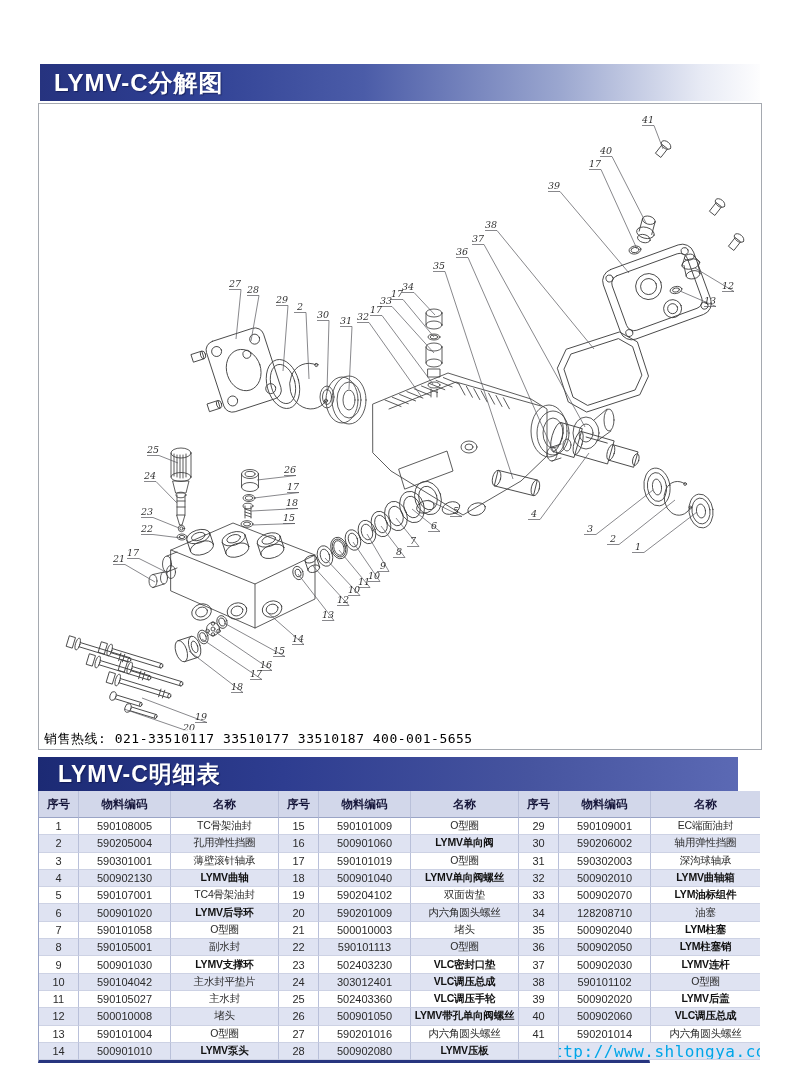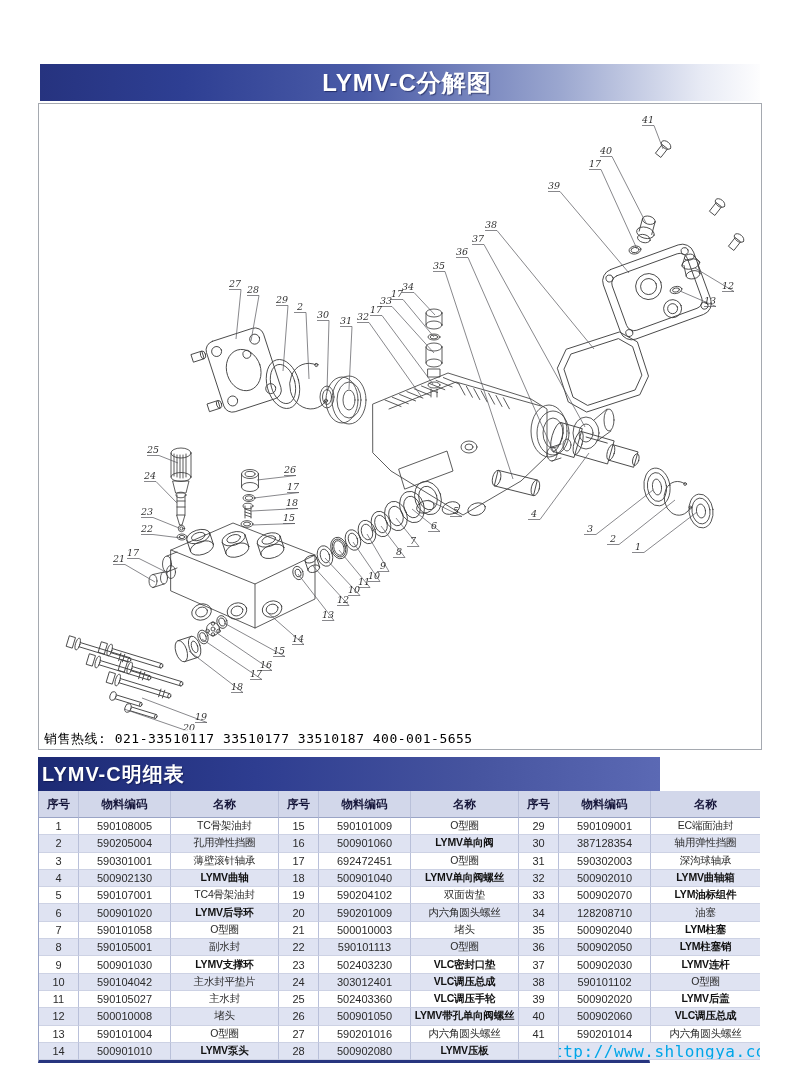--- a/index.html
+++ b/index.html
@@ -2,23 +2,23 @@
 <html lang="zh"><head>
 <meta charset="utf-8">
 <style>
   html,body{margin:0;padding:0;background:#fff;}
   .page{position:relative;width:800px;height:1087px;background:#ffffff;overflow:hidden;
         font-family:"Liberation Sans",sans-serif;}
   .banner{position:absolute;box-sizing:border-box;color:#fff;font-weight:bold;
           text-shadow:1px 1px 1px rgba(10,15,60,.55);white-space:nowrap;}
   .banner-top{left:40px;top:64px;width:720px;height:37px;line-height:37px;font-size:24px;
           padding-left:14px;letter-spacing:1px;
-          background:linear-gradient(90deg,#26337f 0%,#2e3f93 20%,#4b5ca8 45%,#9aa6cf 72%,#e8ebf5 92%,#fdfdfe 100%);text-align:center;}
-  .banner-table{left:38px;top:757px;width:622px;height:34px;line-height:34px;font-size:20px;
-          padding-left:4px;letter-spacing:1px;
+          background:linear-gradient(90deg,#26337f 0%,#2e3f93 20%,#4b5ca8 45%,#9aa6cf 72%,#e8ebf5 92%,#fdfdfe 100%);}
+  .banner-table{left:38px;top:757px;width:700px;height:34px;line-height:34px;font-size:23px;
+          padding-left:20px;letter-spacing:1px;
           background:linear-gradient(90deg,#1c2a74 0%,#2e3d90 35%,#46549f 70%,#5b69b4 100%);}
   .frame{position:absolute;left:38px;top:103px;width:722px;height:645px;border:1px solid #a5a9b0;background:#fff;}
   .frame svg{display:block;width:100%;height:100%;}
   .hotline{position:absolute;left:3px;bottom:1px;font-family:"DejaVu Sans Mono",monospace;
            font-size:13px;color:#000;letter-spacing:0.5px;background:rgba(255,255,255,.85);padding:0 2px;}
   .parts{position:absolute;left:38px;top:791px;width:612px;box-sizing:border-box;
          border-left:1px solid #9aa4c6;border-right:1px solid #9aa4c6;border-bottom:3px solid #27357f;
          display:grid;grid-template-columns:40px 92px 108px 40px 92px 108px 40px 92px 109px;
          grid-template-rows:27px repeat(14,17.3px);}
   .cell{display:flex;align-items:center;justify-content:center;overflow:hidden;white-space:nowrap;
@@ -516,27 +516,27 @@
       <div class="cell no">29</div>
       <div class="cell code">590109001</div>
       <div class="cell name last">EC端面油封</div>
       <div class="cell no alt">2</div>
       <div class="cell code alt">590205004</div>
       <div class="cell name alt">孔用弹性挡圈</div>
       <div class="cell no alt">16</div>
       <div class="cell code alt">500901060</div>
       <div class="cell name alt bold">LYMV单向阀</div>
       <div class="cell no alt">30</div>
-      <div class="cell code alt">387128354</div>
+      <div class="cell code alt">590206002</div>
       <div class="cell name alt last">轴用弹性挡圈</div>
       <div class="cell no">3</div>
       <div class="cell code">590301001</div>
       <div class="cell name">薄壁滚针轴承</div>
       <div class="cell no">17</div>
-      <div class="cell code">692472451</div>
+      <div class="cell code">590101019</div>
       <div class="cell name">O型圈</div>
       <div class="cell no">31</div>
       <div class="cell code">590302003</div>
       <div class="cell name last">深沟球轴承</div>
       <div class="cell no alt">4</div>
       <div class="cell code alt">500902130</div>
       <div class="cell name alt bold">LYMV曲轴</div>
       <div class="cell no alt">18</div>
       <div class="cell code alt">500901040</div>
       <div class="cell name alt bold">LYMV单向阀螺丝</div>

